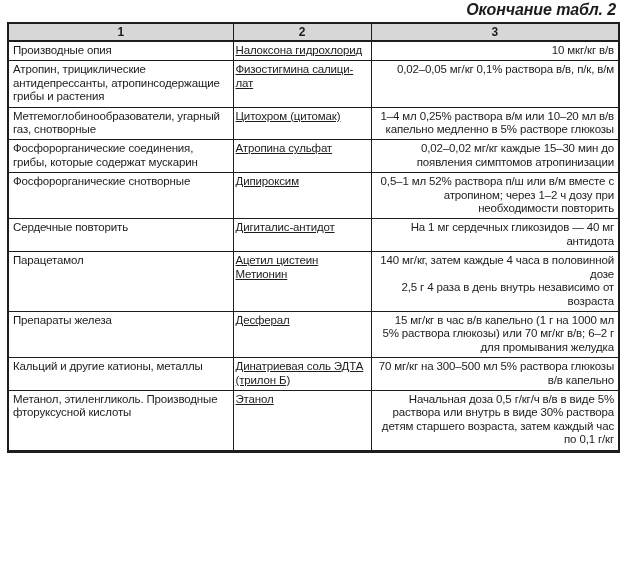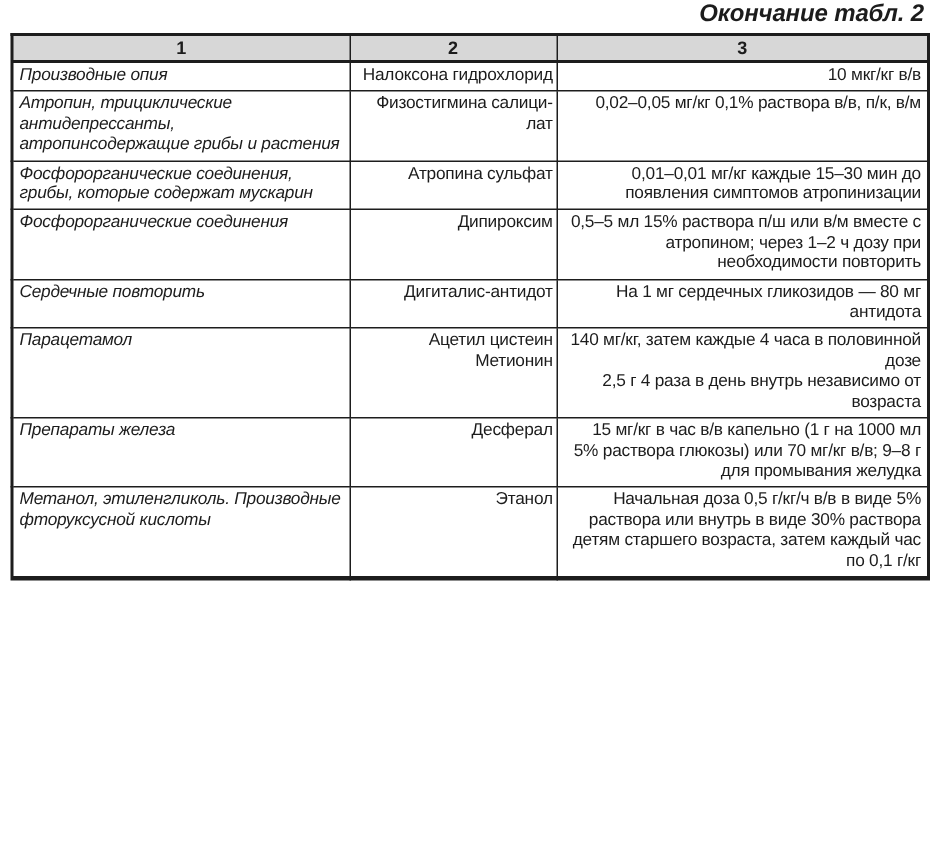--- a/index.html
+++ b/index.html
@@ -45,22 +45,22 @@
     padding:1px 2px;
     border-bottom-width:2px;
   }
   td{
     font-size:11.5px;
     line-height:13.4px;
     vertical-align:top;
     white-space:pre-line;
     padding:2px 4px 3px 4px;
   }
-  td.c1{text-align:left;font-style:italic;}
-  td.c2{text-align:right;padding-left:2px;padding-right:2px;}
+  td.c1{text-align:left;}
+  td.c2{text-align:left;padding-left:2px;padding-right:2px;text-decoration:underline;}
   td.c3{text-align:right;}
 </style>
 </head>
 <body>
 
 <div class="caption">Окончание табл. 2</div>
 
 <table class="antidotes">
   <colgroup>
     <col style="width:225px">
@@ -80,45 +80,56 @@
       <td class="c2">Налоксона гидрохлорид</td>
       <td class="c3">10 мкг/кг в/в</td>
     </tr>
     <tr>
       <td class="c1">Атропин, трициклические антидепрессанты, атропинсодержащие грибы и растения</td>
       <td class="c2">Физостигмина салици-
 лат</td>
       <td class="c3">0,02–0,05 мг/кг 0,1% раствора в/в, п/к, в/м</td>
     </tr>
     <tr>
+      <td class="c1">Метгемоглобинообразователи, угарный газ, снотворные</td>
+      <td class="c2">Цитохром (цитомак)</td>
+      <td class="c3">1–4 мл 0,25% раствора в/м или 10–20 мл в/в капельно медленно в 5% растворе глюкозы</td>
+    </tr>
+    <tr>
       <td class="c1">Фосфорорганические соединения, грибы, которые содержат мускарин</td>
       <td class="c2">Атропина сульфат</td>
-      <td class="c3">0,01–0,01 мг/кг каждые 15–30 мин до появления симптомов атропинизации</td>
+      <td class="c3">0,02–0,02 мг/кг каждые 15–30 мин до появления симптомов атропинизации</td>
     </tr>
     <tr>
-      <td class="c1">Фосфорорганические соединения</td>
+      <td class="c1">Фосфорорганические снотворные</td>
       <td class="c2">Дипироксим</td>
-      <td class="c3">0,5–5 мл 15% раствора п/ш или в/м вместе с атропином; через 1–2 ч дозу при необходимости повторить</td>
+      <td class="c3">0,5–1 мл 52% раствора п/ш или в/м вместе с атропином; через 1–2 ч дозу при необходимости повторить</td>
     </tr>
     <tr>
       <td class="c1">Сердечные повторить</td>
       <td class="c2">Дигиталис-антидот</td>
-      <td class="c3">На 1 мг сердечных гликозидов — 80 мг антидота</td>
+      <td class="c3">На 1 мг сердечных гликозидов — 40 мг антидота</td>
     </tr>
     <tr>
       <td class="c1">Парацетамол</td>
       <td class="c2">Ацетил цистеин
 Метионин</td>
       <td class="c3">140 мг/кг, затем каждые 4 часа в половинной дозе
 2,5 г 4 раза в день внутрь независимо от возраста</td>
     </tr>
     <tr>
       <td class="c1">Препараты железа</td>
       <td class="c2">Десферал</td>
-      <td class="c3">15 мг/кг в час в/в капельно (1 г на 1000 мл 5% раствора глюкозы) или 70 мг/кг в/в; 9–8 г для промывания желудка</td>
+      <td class="c3">15 мг/кг в час в/в капельно (1 г на 1000 мл 5% раствора глюкозы) или 70 мг/кг в/в; 6–2 г для промывания желудка</td>
+    </tr>
+    <tr>
+      <td class="c1">Кальций и другие катионы, металлы</td>
+      <td class="c2">Динатриевая соль ЭДТА
+(трилон Б)</td>
+      <td class="c3">70 мг/кг на 300–500 мл 5% раствора глюкозы в/в капельно</td>
     </tr>
     <tr>
       <td class="c1">Метанол, этиленгликоль. Производные фторуксусной кислоты</td>
       <td class="c2">Этанол</td>
       <td class="c3">Начальная доза 0,5 г/кг/ч в/в в виде 5% раствора или внутрь в виде 30% раствора детям старшего возраста, затем каждый час по 0,1 г/кг</td>
     </tr>
   </tbody>
 </table>
 
 </body></html>

